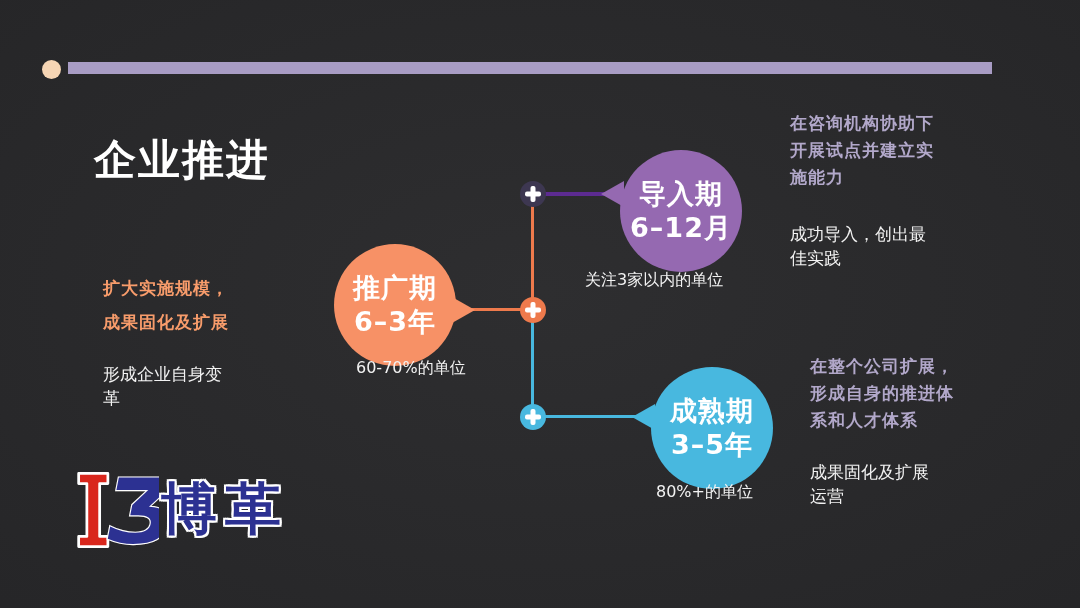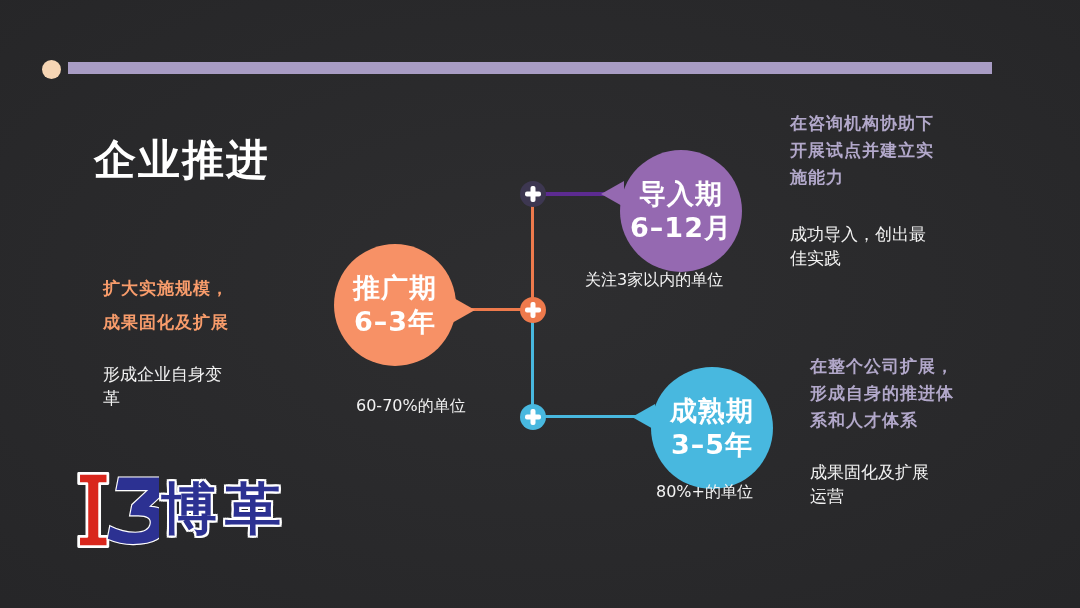--- a/index.html
+++ b/index.html
@@ -37,21 +37,21 @@
   .bubble-label{white-space:pre-line;text-align:center;color:#fff;font-weight:bold;
     font-size:27px;line-height:1.25;letter-spacing:1px;}
   .tail{position:absolute;width:0;height:0;border-top:13px solid transparent;border-bottom:13px solid transparent;}
   .tail-left{left:-19px;}
   .tail-right{right:-19px;}
   .bubble-import .tail{top:31px;border-right:23px solid #9569b1;}
   .bubble-promotion .tail{top:53px;border-left:23px solid #f79166;}
   .bubble-maturity .tail{top:37px;border-right:23px solid #48b8df;}
   .caption{position:absolute;color:#f2f2f2;font-size:16px;white-space:nowrap;}
   .caption-import{left:585px;top:270px;}
-  .caption-promotion{left:356px;top:396px;}
+  .caption-promotion{left:356px;top:358px;}
   .caption-maturity{left:656px;top:482px;}
   .ann{position:absolute;white-space:pre-line;font-size:17px;}
   .ann.lav{color:#b2a8ca;font-weight:bold;line-height:27px;letter-spacing:1px;}
   .ann.orange{color:#f89c6b;font-weight:bold;line-height:34px;letter-spacing:1px;}
   .ann.white{color:#f2f2f2;line-height:24px;}
   .tr-bold{left:790px;top:110px;width:210px;}
   .tr-white{left:790px;top:222px;width:210px;}
   .left-bold{left:103px;top:256px;width:200px;margin-top:15px;}
   .left-white{left:103px;top:362px;width:185px;}
   .br-bold{left:810px;top:353px;width:215px;line-height:28px;}

